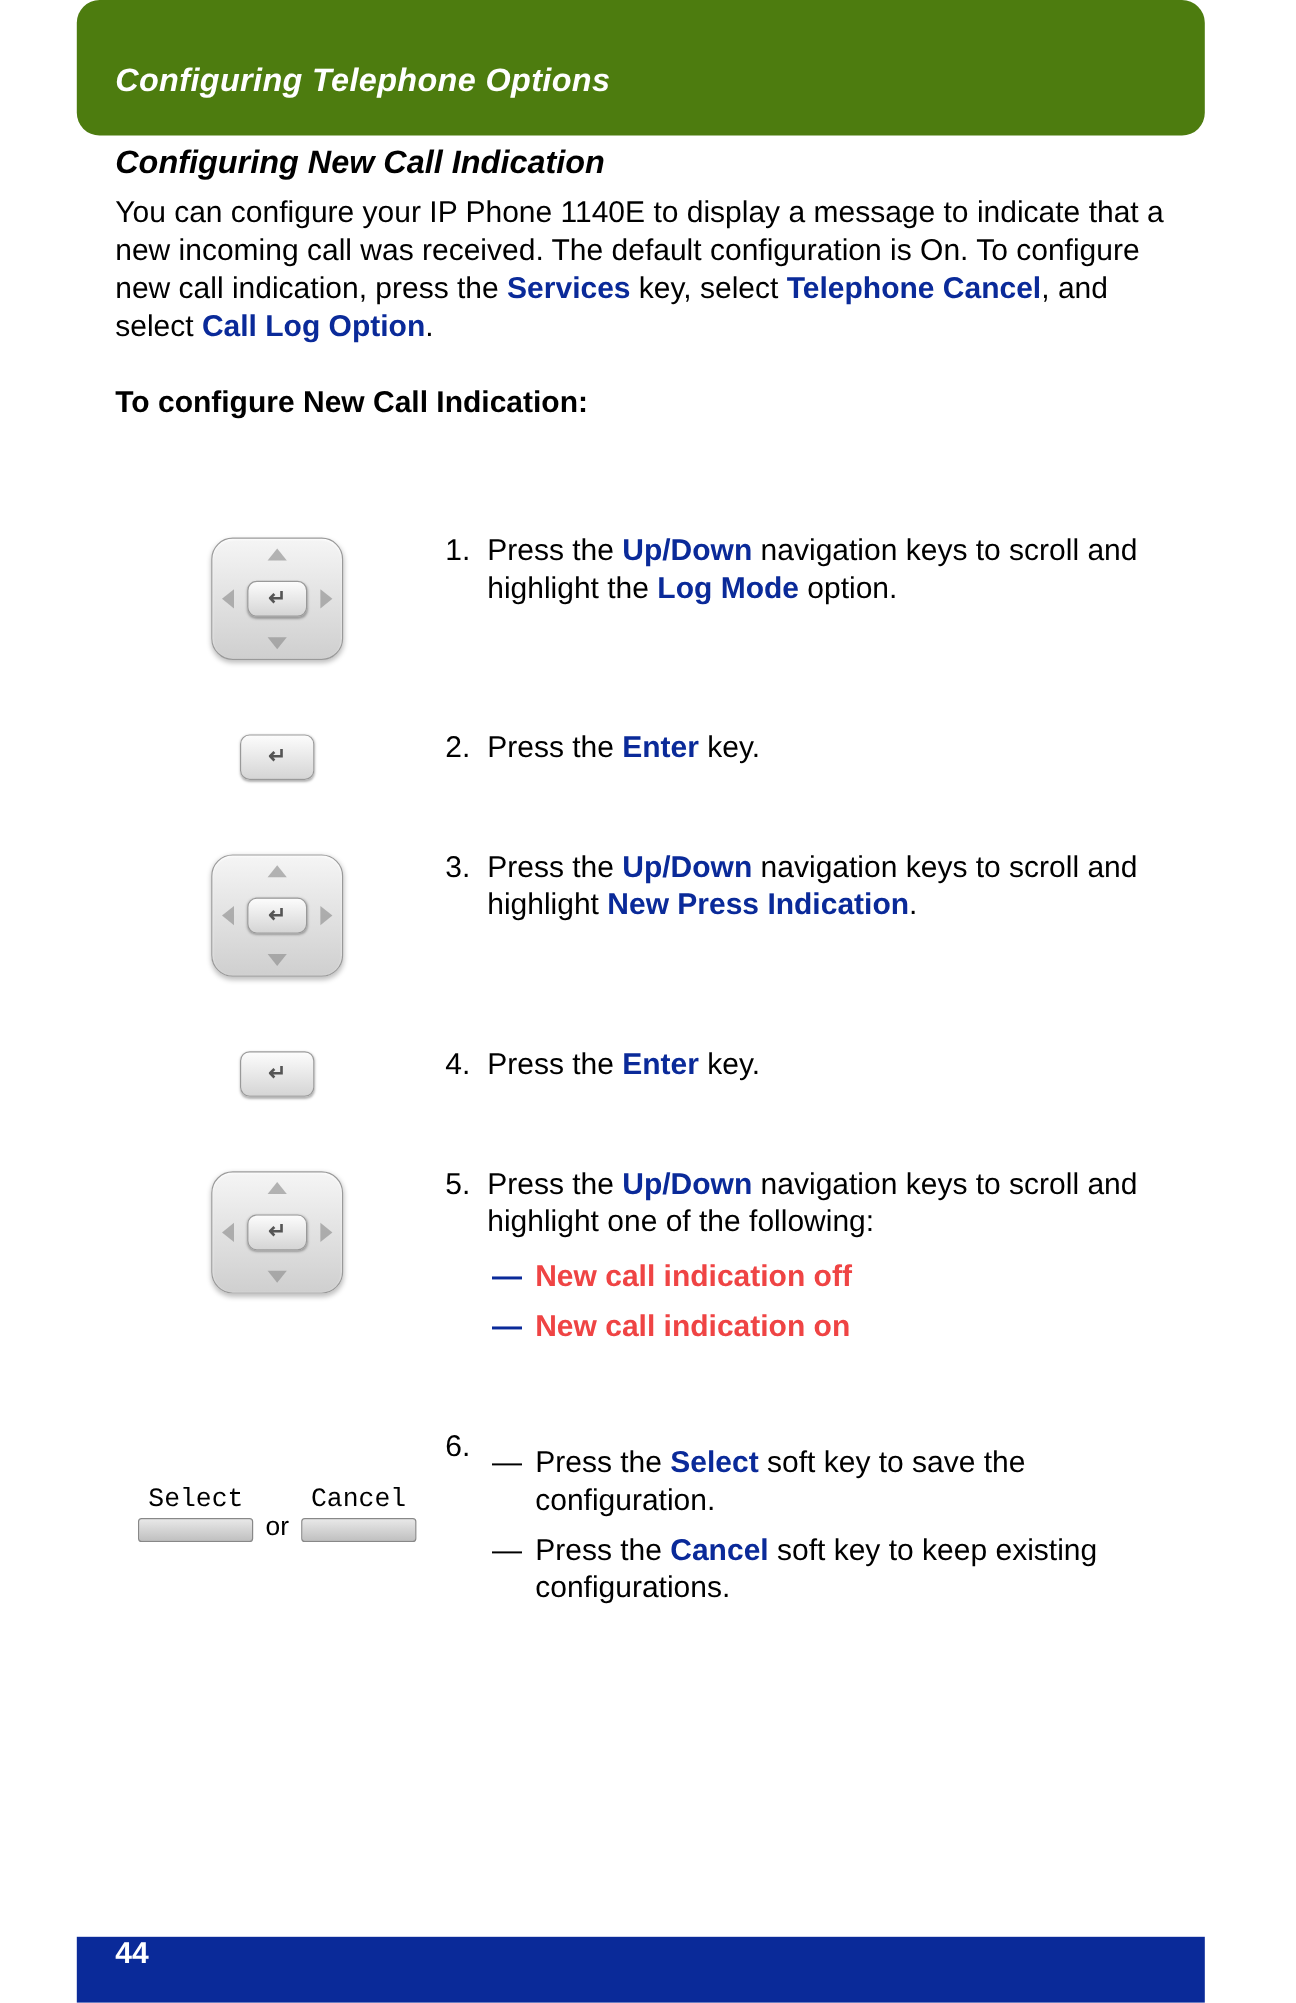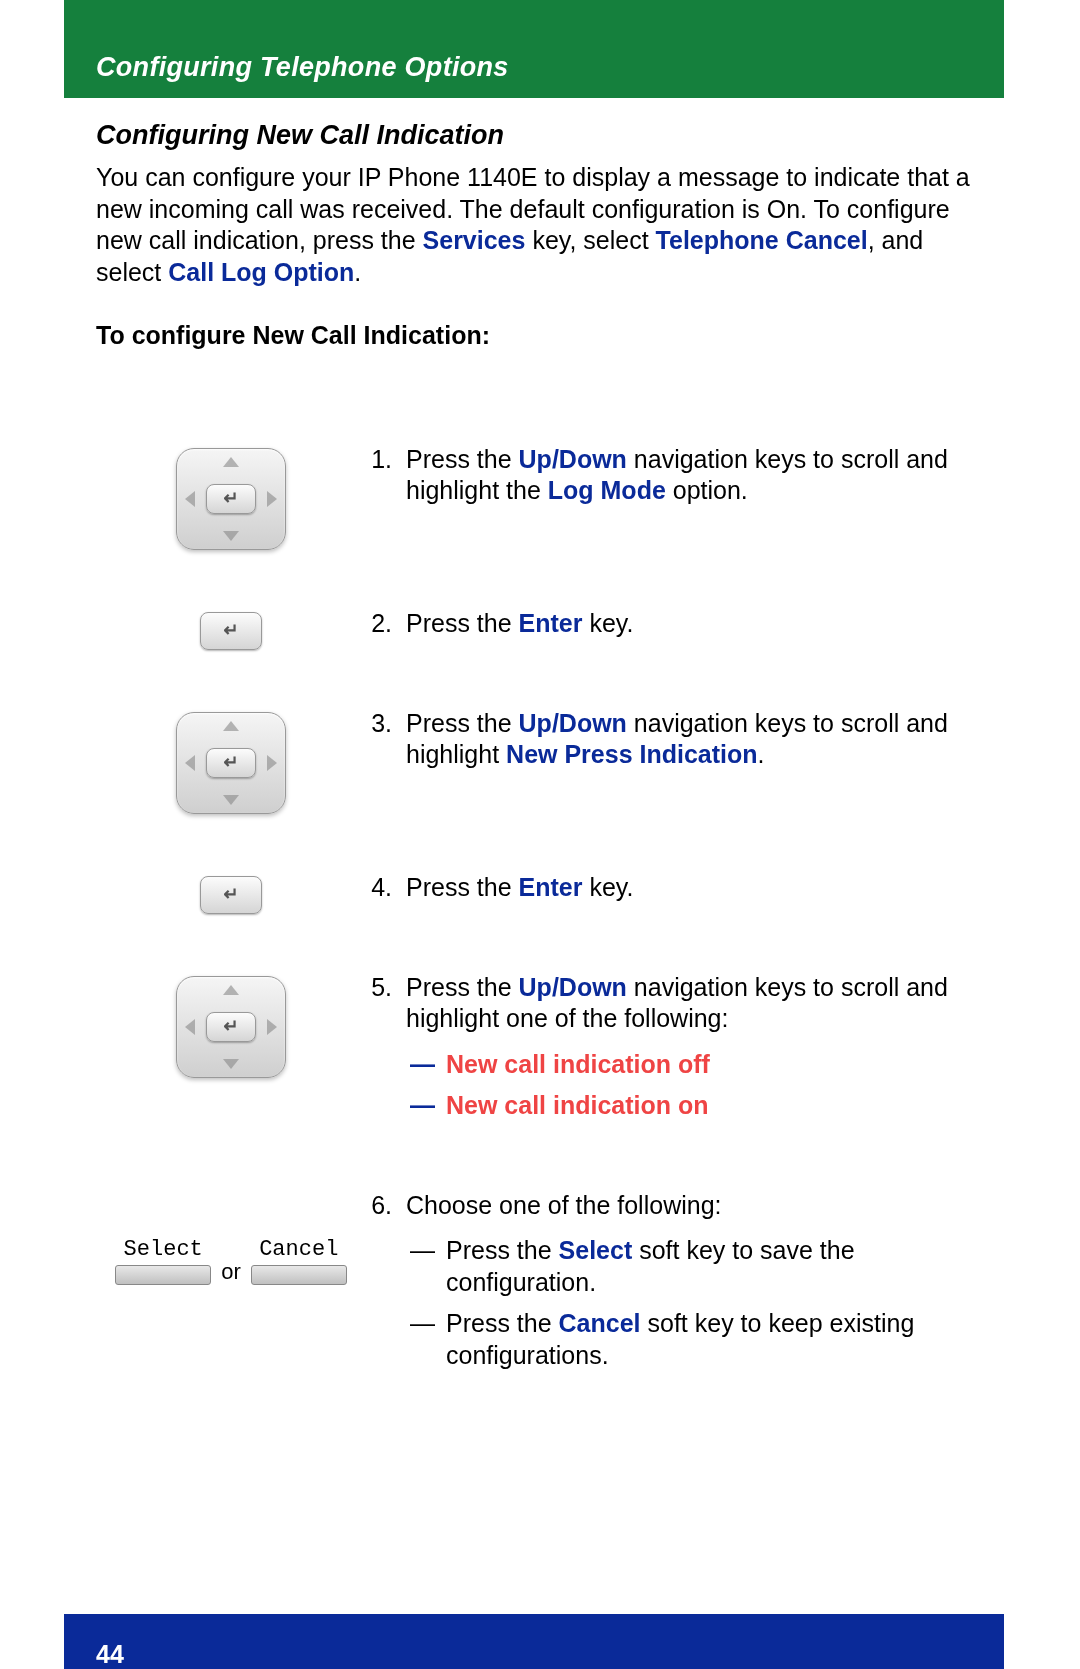--- a/index.html
+++ b/index.html
@@ -9,22 +9,23 @@
     width: 1080px;
     height: 1669px;
     position: relative;
     color: #000;
   }
   .blue-band {
     position: absolute;
     left: 64px;
     top: 0;
     width: 940px;
-    height: 98px;
-    background: #15803d;
+    height: 113px;
+    background: #4d7c0f;
+    border-radius: 19px;
   }
   .band-title {
     color: #fff;
     font-weight: bold;
     font-style: italic;
     font-size: 27px;
     padding: 52px 0 0 32px;
     letter-spacing: 0.3px;
   }
   .content {
@@ -190,21 +191,21 @@
     position: absolute;
     left: 64px;
     bottom: 0;
     width: 940px;
     height: 55px;
     background: #0a2a99;
     color: #fff;
     font-weight: bold;
     font-size: 25px;
     display: flex;
-    align-items: flex-end;
+    align-items: flex-start;
     padding-left: 32px;
   }
 </style>
 </head>
 <body>
 
 <div class="blue-band">
   <div class="band-title">Configuring Telephone Options</div>
 </div>
 
@@ -323,21 +324,20 @@
     <div class="or-text">or</div>
     <div class="softkey-block">
       <div class="softkey-label">Cancel</div>
       <div class="softkey-btn"></div>
     </div>
   </div>
         </div>
     <div class="step-text-col">
       <div class="step-num">6.</div>
       <div class="step-body">
-        <span class="">Choose one of the following:</span>
         <div class="sub-list">
               <div class="sub-item">
           <div class="dash">—</div>
           <div class="sub-text"><span class="">Press the </span><span class="blue">Select</span><span class=""> soft key to save the configuration.</span></div>
         </div>
               <div class="sub-item">
           <div class="dash">—</div>
           <div class="sub-text"><span class="">Press the </span><span class="blue">Cancel</span><span class=""> soft key to keep existing configurations.</span></div>
         </div>
             </div>

